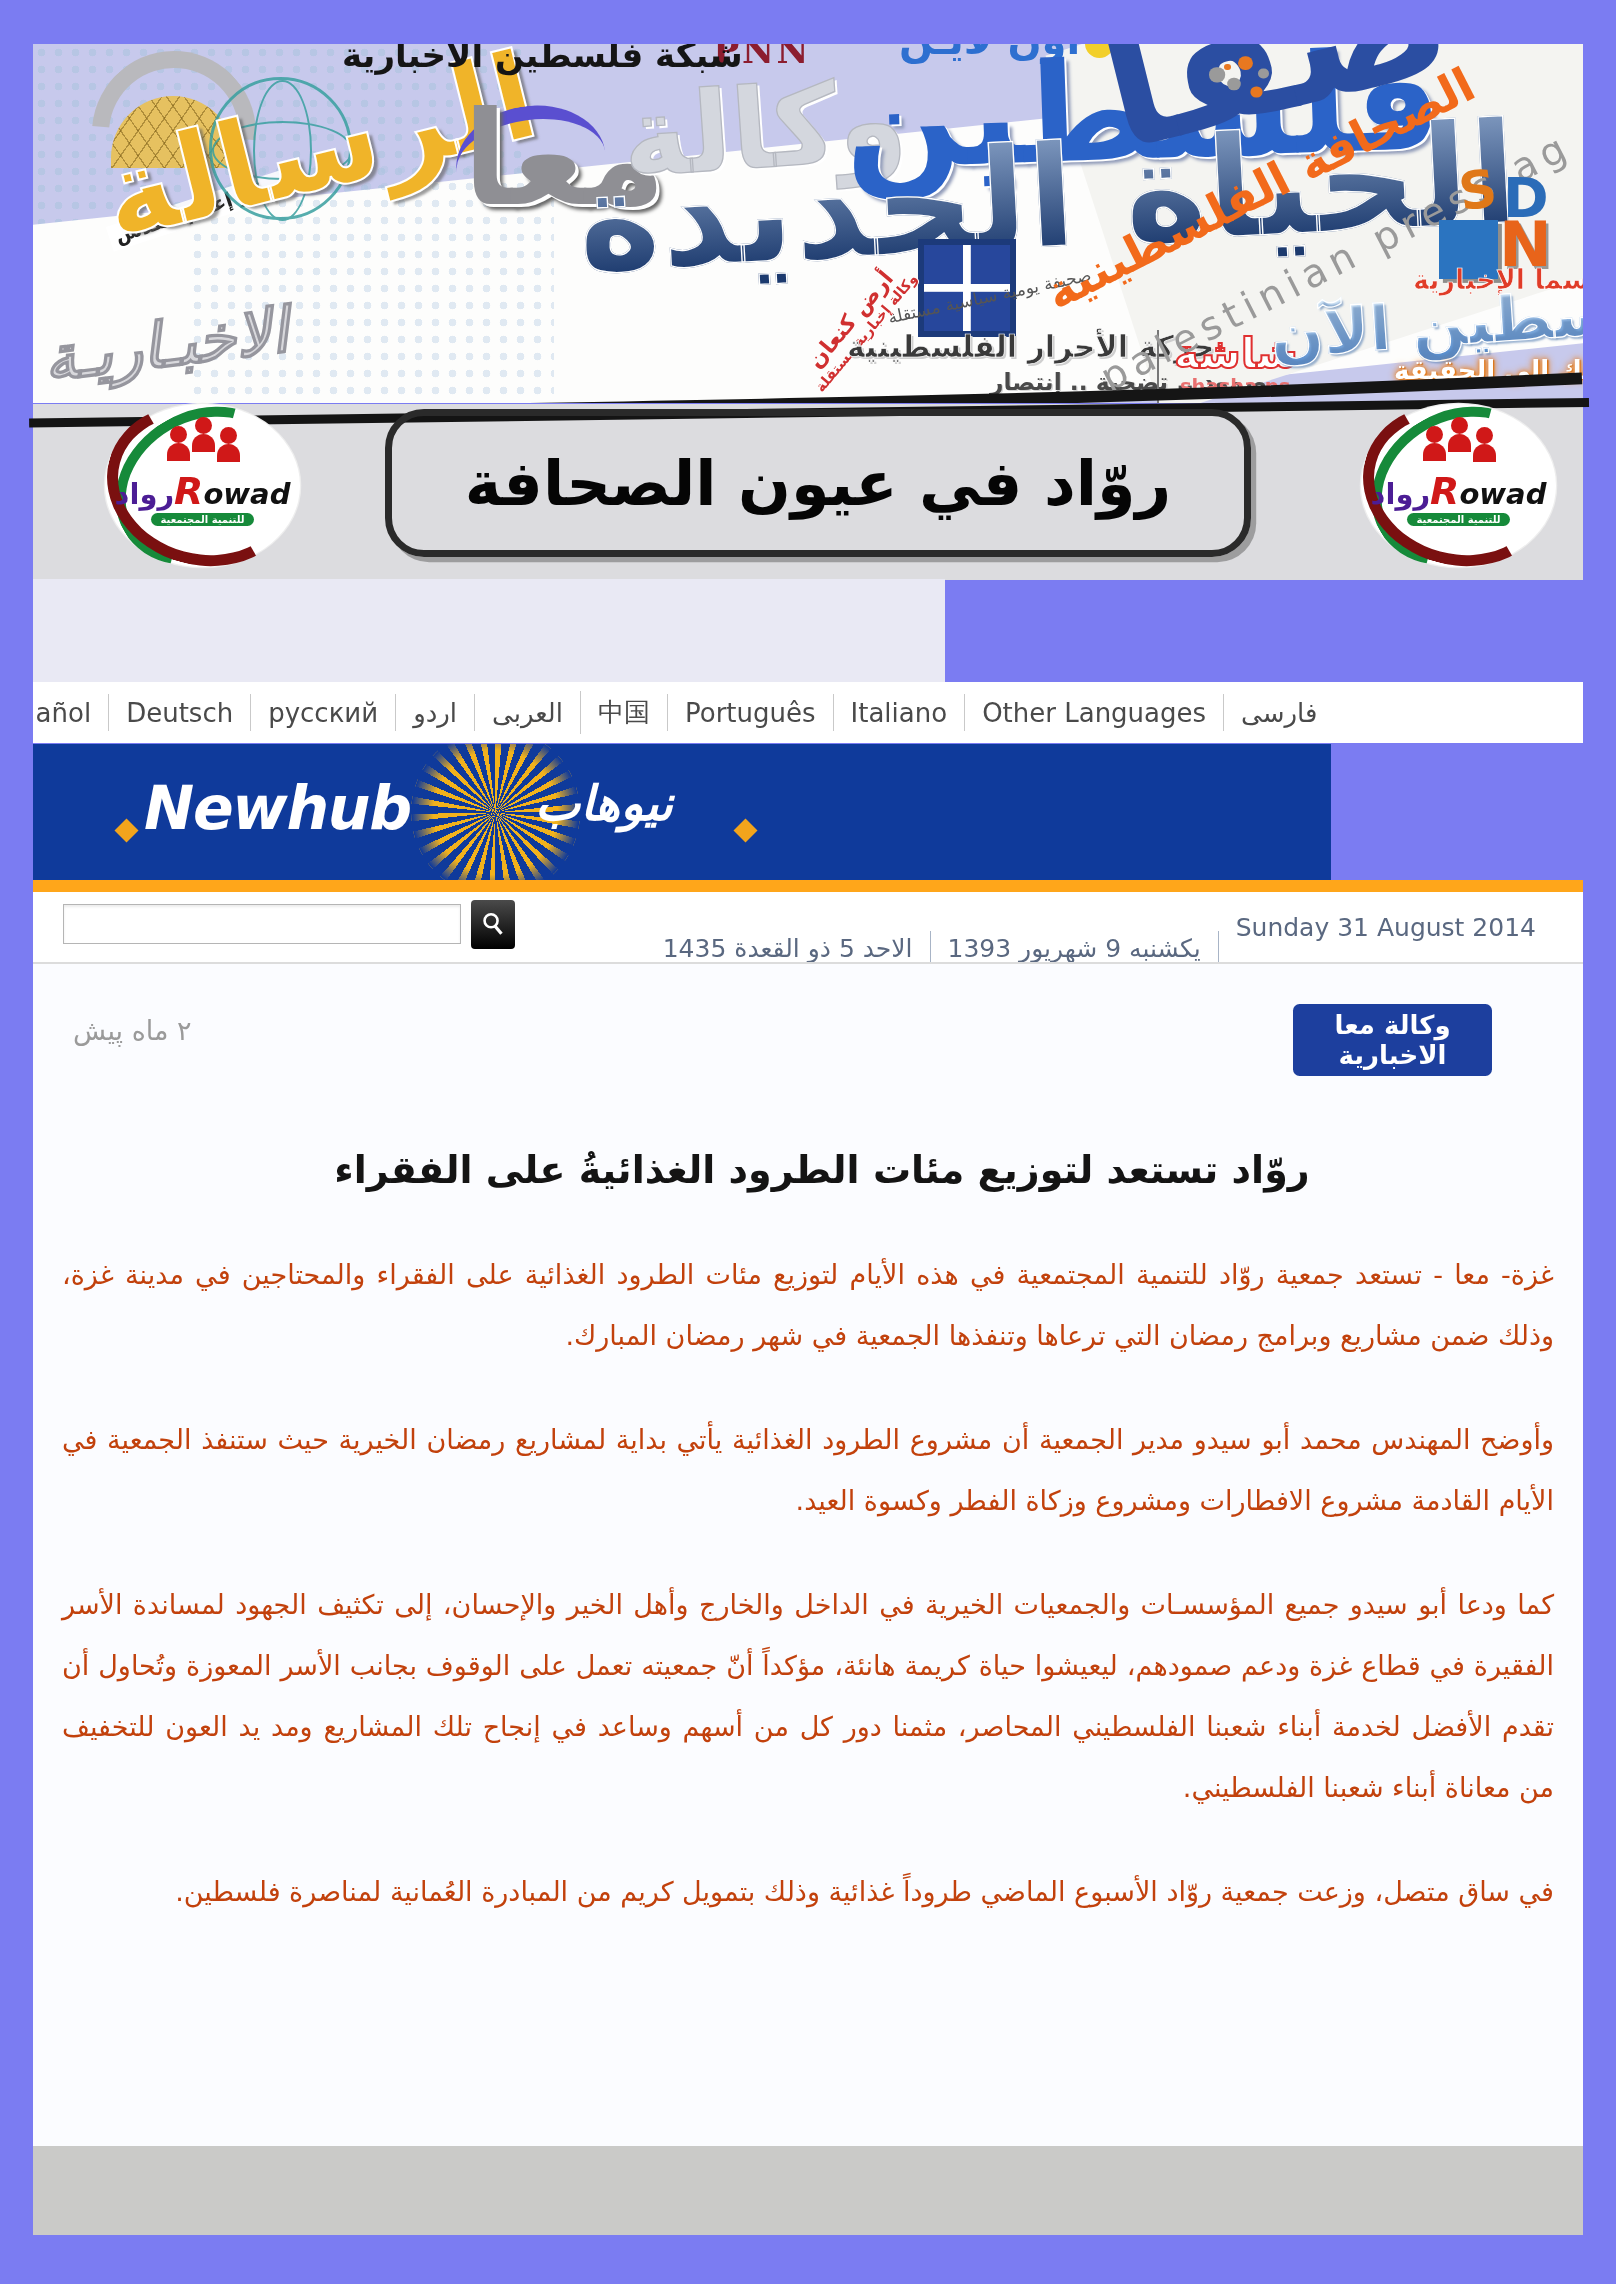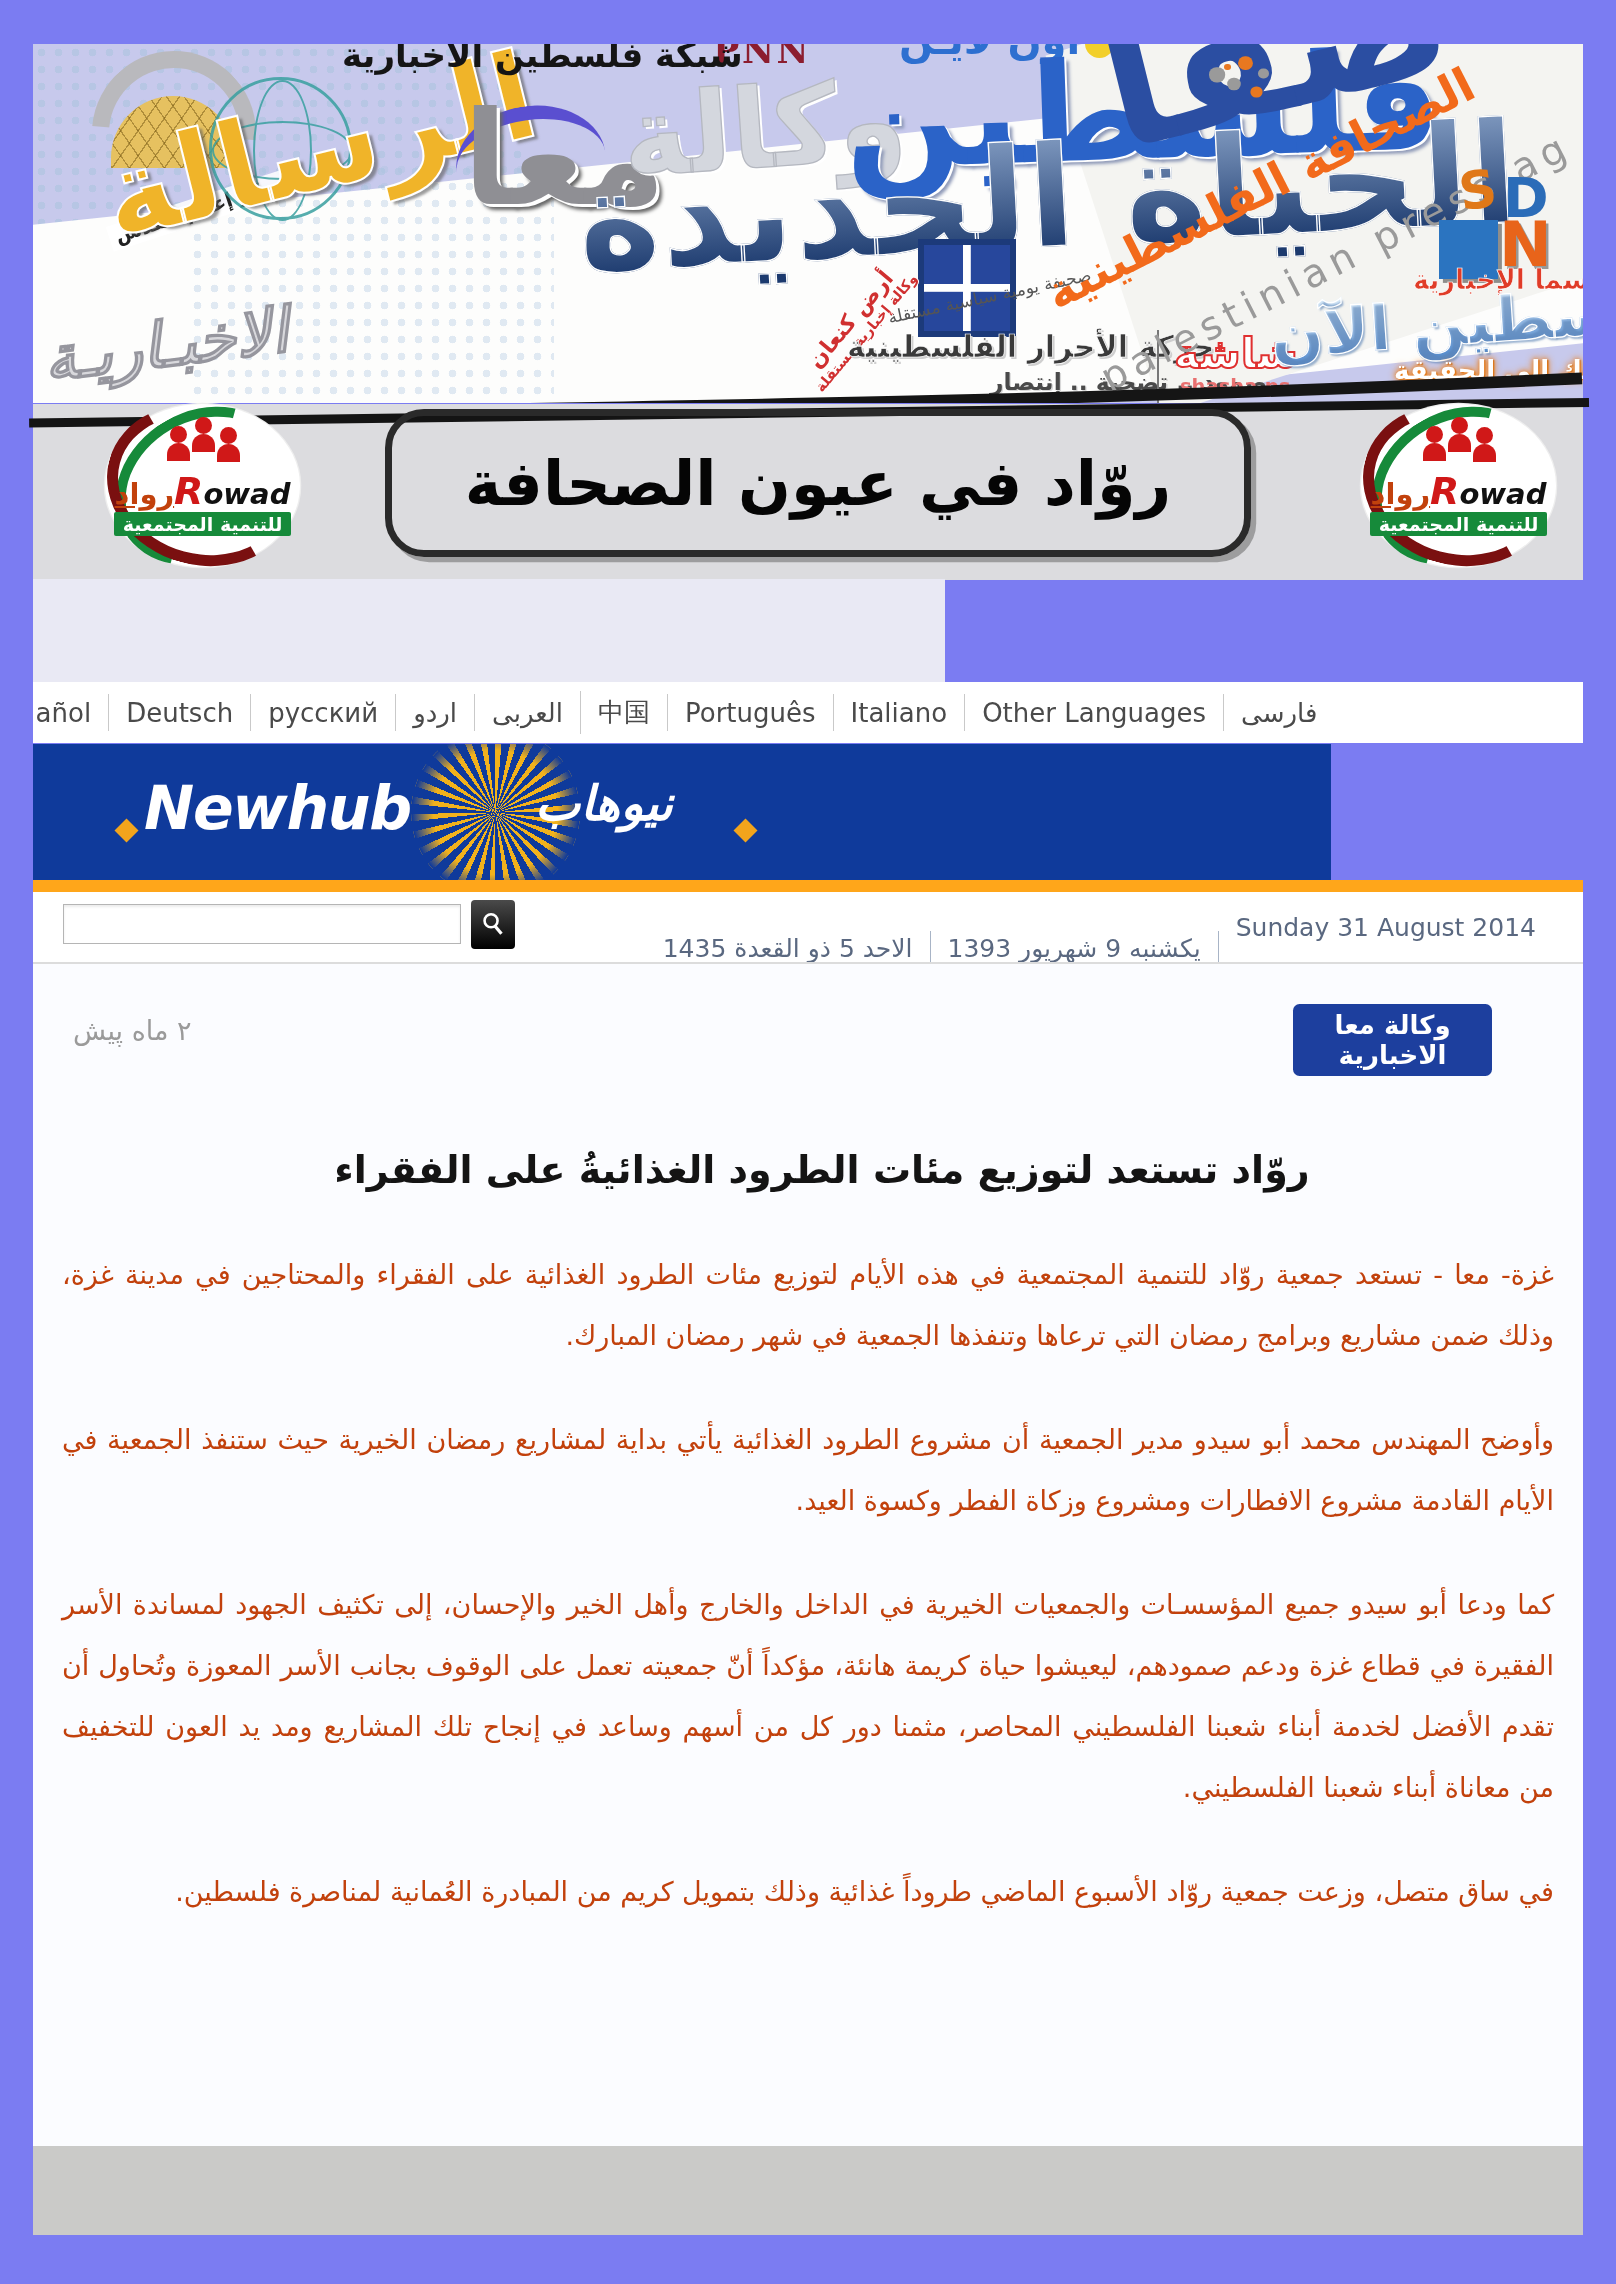--- a/index.html
+++ b/index.html
@@ -111,25 +111,25 @@
   .rowad{width:195px;height:163px;}
   .rowad .disc{position:absolute;inset:0;background:#fff;border-radius:50%;box-shadow:0 0 0 1.3px #eee;}
   .rowad .arc-g{position:absolute;inset:6.5px;border:10.4px solid transparent;border-top-color:#168a3a;
     border-left-color:#168a3a;border-radius:50%;transform:rotate(-30deg);}
   .rowad .arc-r{position:absolute;inset:1.3px;border:11.7px solid transparent;border-bottom-color:#7a1010;
     border-left-color:#7a1010;border-radius:50%;transform:rotate(15deg);}
   .rowad .fig{position:absolute;width:17px;height:17px;border-radius:50%;background:#d01818;}
   .rowad .fig::after{content:"";position:absolute;top:17px;left:-3.3px;width:23.4px;height:18px;
     border-radius:11.7px 11.7px 0 0;background:#d01818;}
   .rowad .brand{position:absolute;left:0;right:0;top:65px;text-align:center;direction:ltr;white-space:nowrap;}
-  .rowad .br-ar{font-size:29px;font-weight:900;color:#c2410c;text-decoration:underline;}
+  .rowad .br-ar{font-size:29px;font-weight:900;color:#4c1d95;}
   .rowad .br-R{font-size:38px;font-weight:900;font-style:italic;color:#d01818;}
   .rowad .br-rest{font-size:29px;font-weight:700;font-style:italic;color:#111;}
   .rowad .sub{position:absolute;left:0;right:0;top:109px;text-align:center;}
-  .rowad .sub span{font-size:19px;font-weight:bold;color:#fff;background:#168a3a;border-radius:2px;padding:1.3px 9px;}
+  .rowad .sub span{font-size:10px;font-weight:bold;color:#fff;background:#168a3a;border-radius:9px;padding:1.3px 9px;}
 
   #substrip{left:33px;top:579px;width:912px;height:103px;background:#e9e9f4;}
 
   
   #langbar{left:33px;top:682px;width:1550px;height:61px;background:#fff;
     display:flex;align-items:center;direction:ltr;overflow:hidden;}
   .lang-item{font-size:26px;color:#4a4a4a;padding:3.9px 17px;white-space:nowrap;}
   .lang-item + .lang-item{border-left:1.3px solid #c9c9c9;}
   .lang-item:first-child{padding-left:2.6px;}
 

